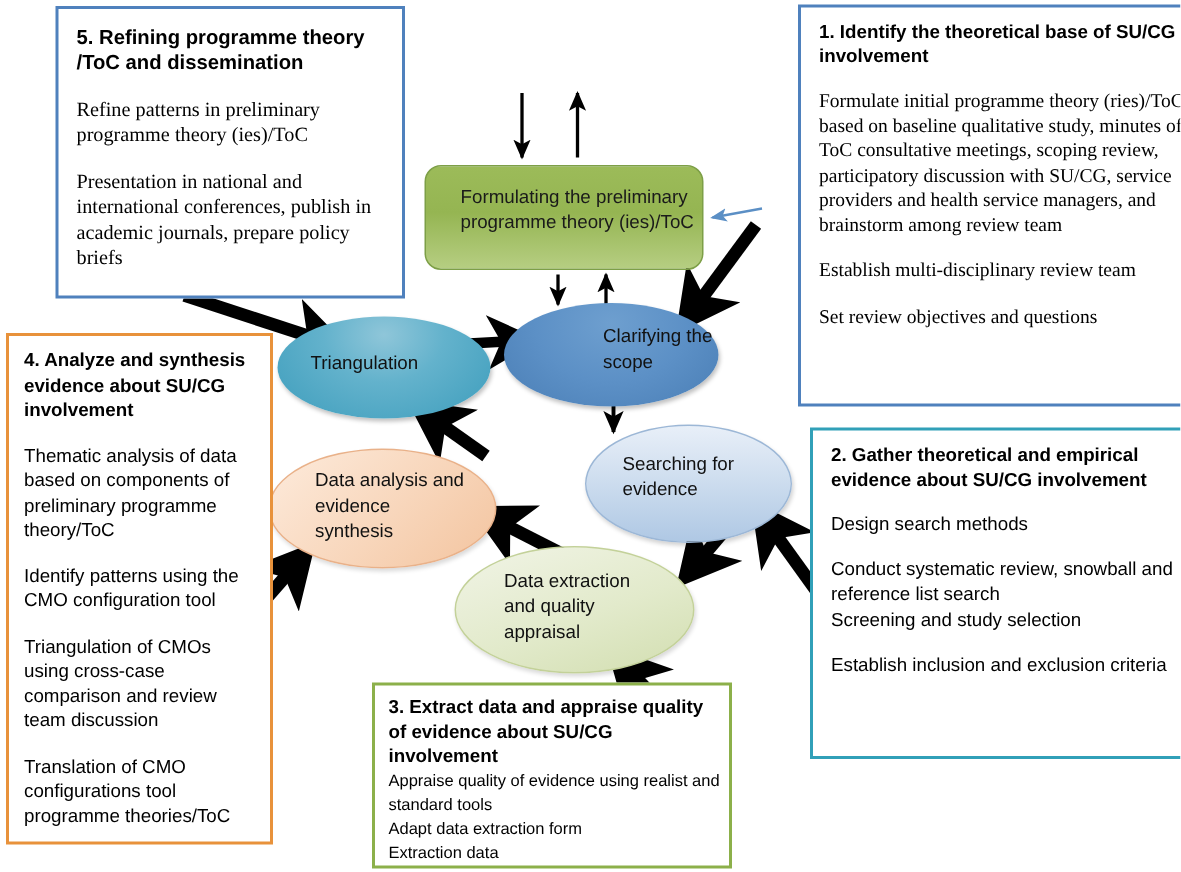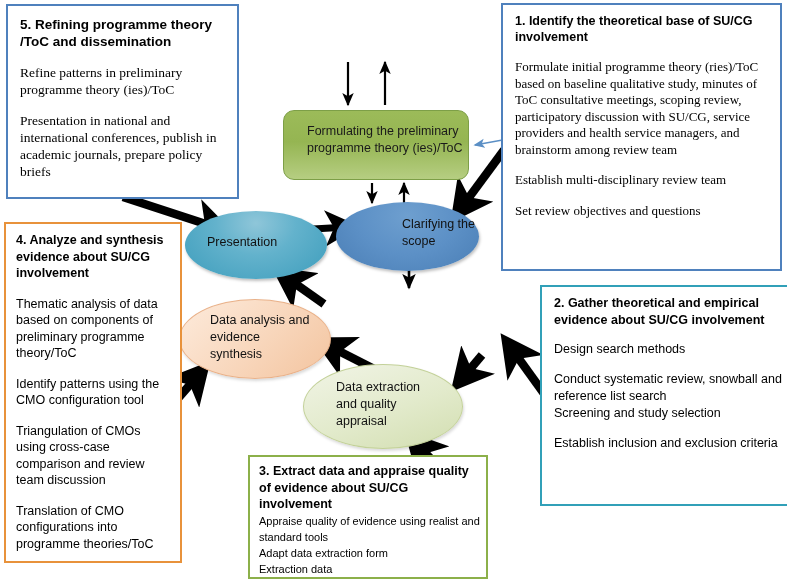--- a/index.html
+++ b/index.html
@@ -1,21 +1,21 @@
 <!DOCTYPE html>
 <html><head>
 <meta charset="utf-8">
 <style>
   html,body{margin:0;padding:0;background:#ffffff;}
   body{font-family:"Liberation Sans",sans-serif;}
   #canvas{position:relative;width:787px;height:581px;overflow:hidden;background:#fff;}
 
   .box{position:absolute;background:#ffffff;box-sizing:border-box;}
   .box .hd{font-weight:bold;}
-  .serif{font-family:"Liberation Serif",serif;}
+  .serif{font-family:"Liberation Serif",serif;margin-left:31px;}
   .sans{font-family:"Liberation Sans",sans-serif;}
 
   
   #box5{left:6px;top:4px;width:233px;height:195px;border:2px solid #4F81BD;padding:10px 10px 0 12px;}
   #box5 .hd{font-size:13.5px;line-height:17px;}
   #box5 p{margin:14px 0 0 0;font-size:13.5px;line-height:17px;}
 
   #box1{left:501px;top:3px;width:281px;height:268px;border:2px solid #4F81BD;padding:8px 10px 0 12px;}
   #box1 .hd{font-size:12.5px;line-height:16px;}
   #box1 p{margin:14px 0 0 0;font-size:13px;line-height:16.5px;}
@@ -121,24 +121,27 @@
     <path d="M324 304 L283 275" stroke="#000" stroke-width="8.5" fill="none" marker-end="url(#ah-thick)" stroke-linecap="butt"></path>
   </svg>
 
 
   <div id="gbox-form">
     <span>Formulating the preliminary</span>
     <span>programme theory (ies)/ToC</span>
   </div>
 
   <div class="ell" id="e-diss">
-    <span>Presentation</span>
+    <span>Triangulation</span>
   </div>
   <div class="ell" id="e-clar">
     <span>Clarifying the scope</span>
+  </div>
+  <div class="ell" id="e-search">
+    <span>Searching for evidence</span>
   </div>
   <div class="ell" id="e-data">
     <span>Data analysis and evidence synthesis</span>
   </div>
   <div class="ell" id="e-extr">
     <span>Data extraction and quality appraisal</span>
   </div>
 
   <div class="box serif" id="box5">
     <div class="hd sans">5. Refining programme theory /ToC and dissemination</div>
@@ -166,16 +169,16 @@
     <p style="white-space:pre-line">Appraise quality of evidence using realist and standard tools
 Adapt data extraction form
 Extraction data</p>
   </div>
 
   <div class="box sans" id="box4">
     <div class="hd">4. Analyze and synthesis evidence about SU/CG involvement</div>
     <p>Thematic analysis of data based on components of preliminary programme theory/ToC</p>
     <p>Identify patterns using the CMO configuration tool</p>
     <p>Triangulation of CMOs using cross-case comparison and review team discussion</p>
-    <p>Translation of CMO configurations into programme theories/ToC</p>
+    <p>Translation of CMO configurations tool programme theories/ToC</p>
   </div>
 
 </div>
 
 </body></html>

